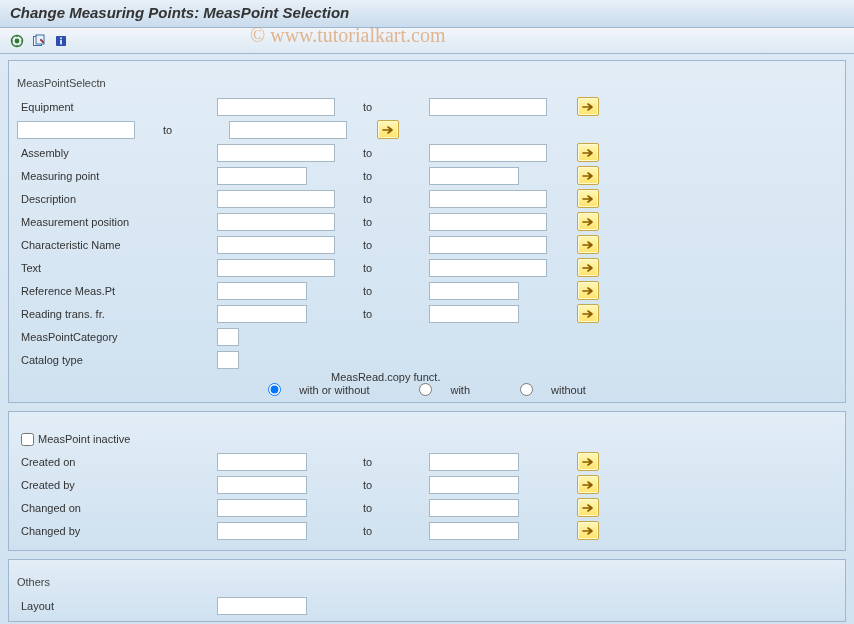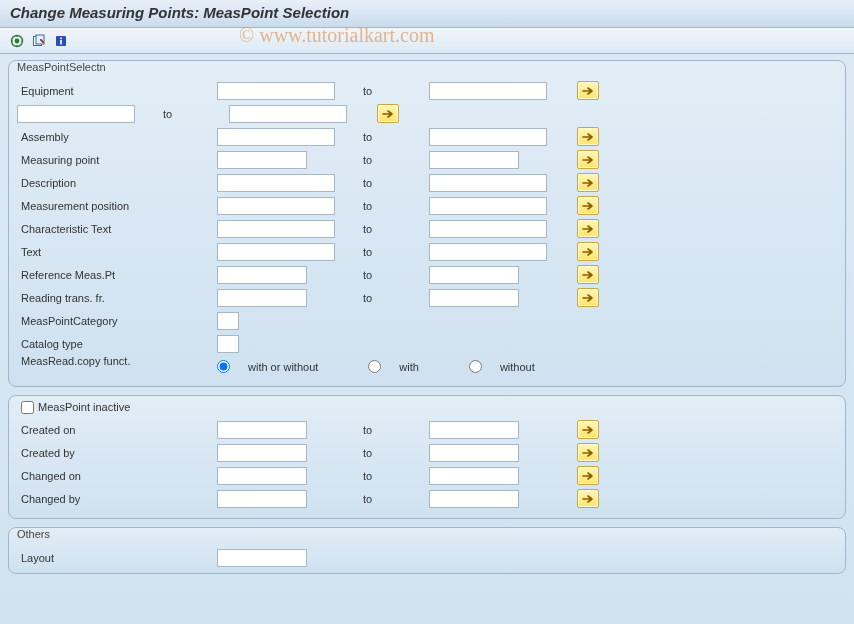--- a/index.html
+++ b/index.html
@@ -31,21 +31,21 @@
     border-bottom: 1px solid #9fb7ce;
     padding: 3px 8px;
     height: 26px;
     display: flex;
     align-items: center;
     gap: 4px;
     position: relative;
   }
   .watermark {
     position: absolute;
-    left: 239px;
+    left: 250px;
     top: -4px;
     font-size: 20px;
     color: #d8823a;
     opacity: 0.55;
     font-family: "Times New Roman", serif;
     pointer-events: none;
     white-space: nowrap;
   }
   .tb-btn {
     width: 18px;
@@ -62,24 +62,24 @@
   .content {
     background: linear-gradient(to bottom, #dce9f4, #d1e2f0);
     padding: 6px 8px 10px 8px;
     height: calc(624px - 54px);
     overflow: hidden;
   }
 
   
   .group {
     border: 1px solid #9fb7ce;
-    border-radius: 8px;
+    border-radius: 0;
     background: linear-gradient(to bottom, #e2edf6, #cfe1f0);
     margin-bottom: 8px;
-    padding: 0 8px 8px 8px;
+    padding: 16px 8px 8px 8px;
     position: relative;
   }
   .group-title {
     font-size: 11px;
     color: #444;
     margin-bottom: 6px;
   }
 
   .row {
     display: flex;
@@ -114,21 +114,21 @@
     border: 1px solid #c9a843;
     border-radius: 2px;
     display:flex;
     align-items:center;
     justify-content:center;
     cursor:pointer;
     box-shadow: inset 0 0 0 1px #fffad1;
   }
   .multi-btn svg { width:12px; height:10px; }
 
-  .radio-row { display:flex; height:23px; }
+  .radio-row { display:flex; align-items:center; height:23px;flex-direction:column; }
   .radio-row .lbl { width:200px; padding-left:4px; }
   .rgroup { display:flex; gap:50px; align-items:center; }
   .radio { display:flex; align-items:center; gap:18px; }
   .radio input { margin:0; width:13px; height:13px; }
 
   .chk-row { display:flex; align-items:center; height:22px; }
   .chk-row input { margin:0 4px 0 4px; width:13px; height:13px; }
 
 </style>
 </head>
@@ -243,21 +243,21 @@
       <div class="col-btn">
           <div class="multi-btn">
             <svg viewBox="0 0 12 10">
               <path d="M1 5 L9 5 M6 2 L10 5 L6 8" fill="none" stroke="#8a5c00" stroke-width="1.6" stroke-linecap="round" stroke-linejoin="round"></path>
             </svg>
           </div>
         </div>
     </div>
 
     <div class="row">
-      <div class="lbl">Characteristic Text</div>
+      <div class="lbl">Characteristic Name</div>
       <div class="col-from"><input type="text" class="in-wide" value="" style=""></div>
       <div class="col-to-lbl">to</div>
       <div class="col-to"><input type="text" class="in-wide" value="" style=""></div>
       <div class="col-btn">
           <div class="multi-btn">
             <svg viewBox="0 0 12 10">
               <path d="M1 5 L9 5 M6 2 L10 5 L6 8" fill="none" stroke="#8a5c00" stroke-width="1.6" stroke-linecap="round" stroke-linejoin="round"></path>
             </svg>
           </div>
         </div>

